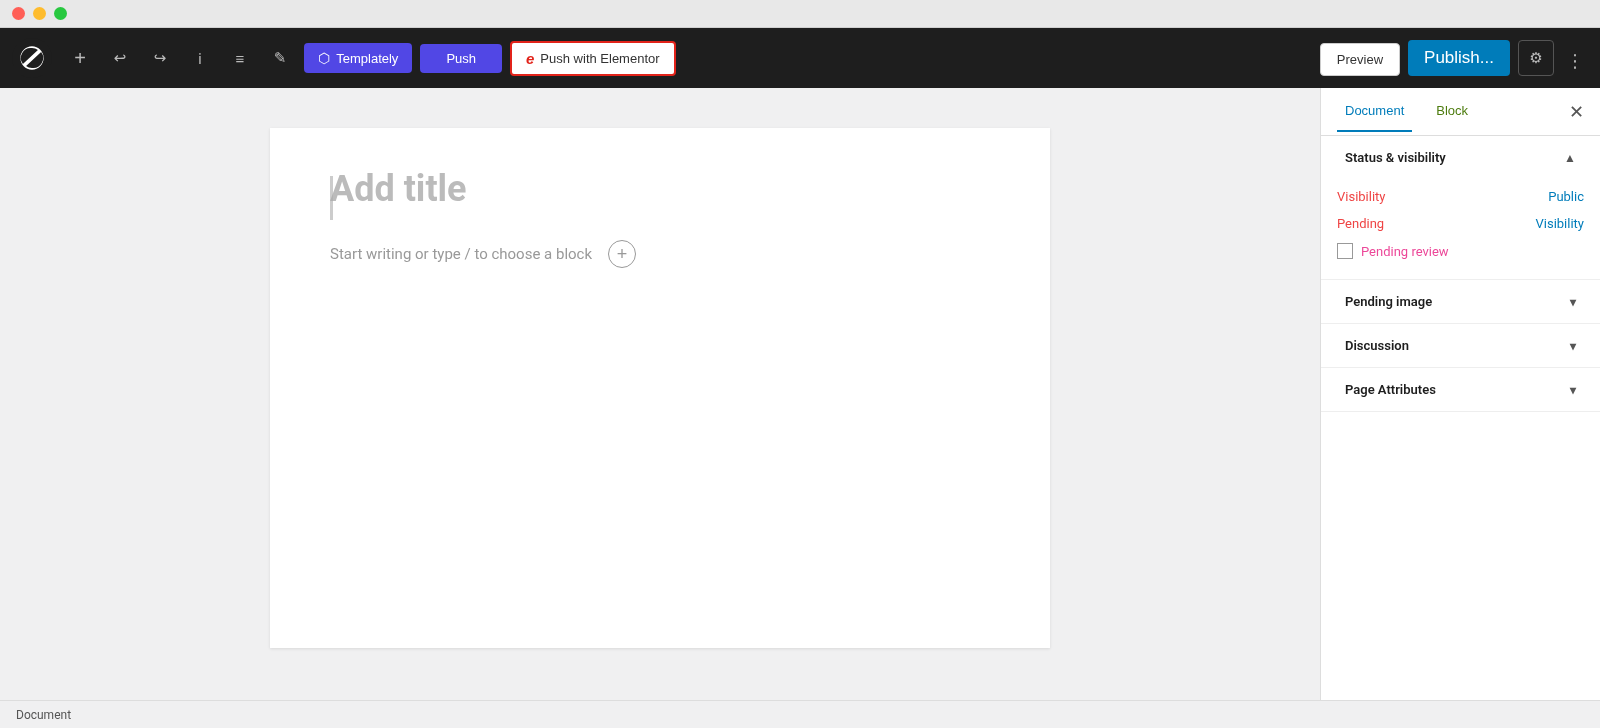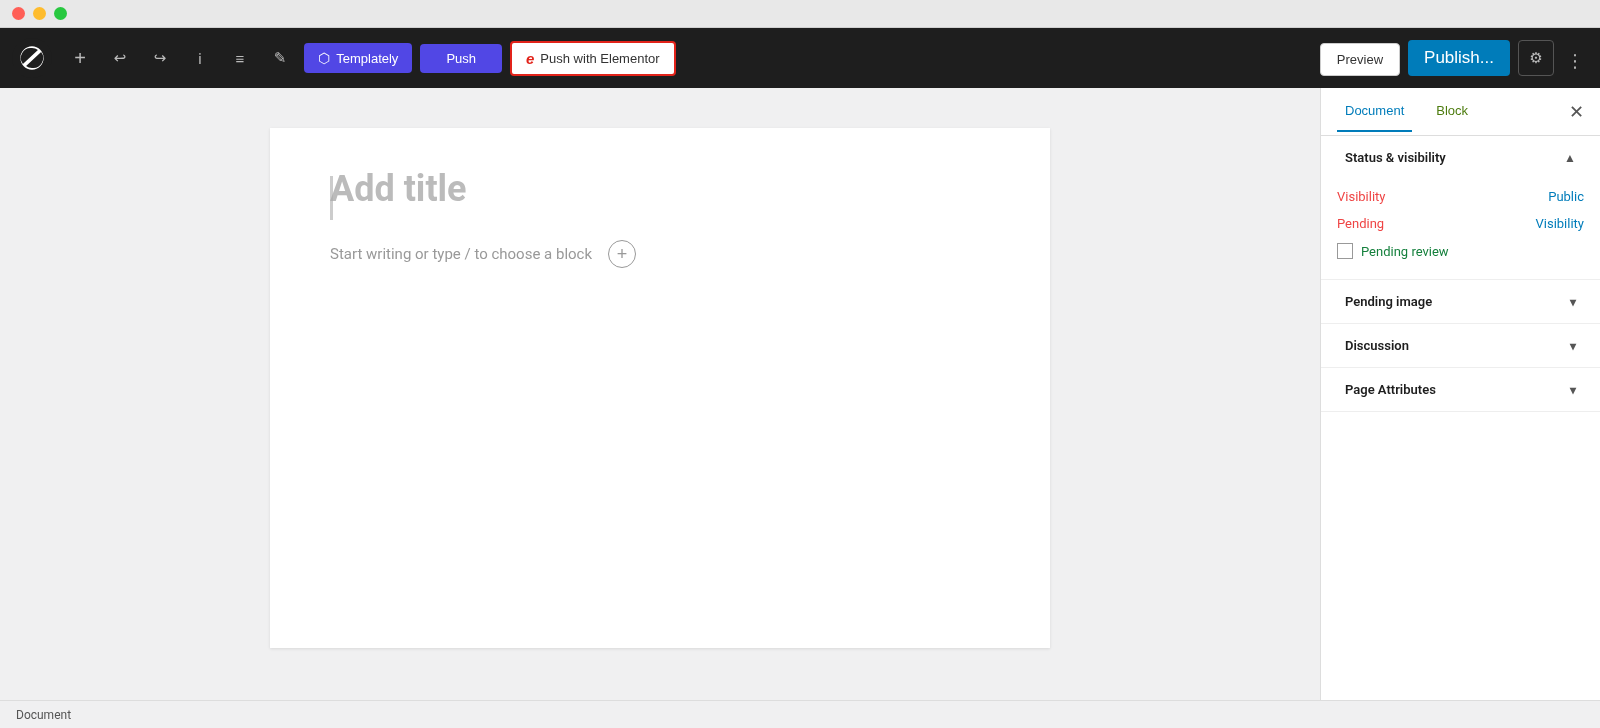--- a/index.html
+++ b/index.html
@@ -259,21 +259,21 @@
       font-size: 13px;
     }
     .sidebar-row-label { color: #ef4444; }
     .sidebar-row-value { color: #007cba; cursor: pointer; text-decoration: none; font-size: 13px; }
     .pending-row {
       display: flex;
       align-items: center;
       gap: 8px;
       padding: 6px 0;
       font-size: 13px;
-      color: #15803d;
+      color: #ec4899;
     }
     .pending-checkbox {
       width: 16px; height: 16px;
       border: 1.5px solid #999;
       background: white;
       cursor: pointer;
       flex-shrink: 0;
     }
 
     

